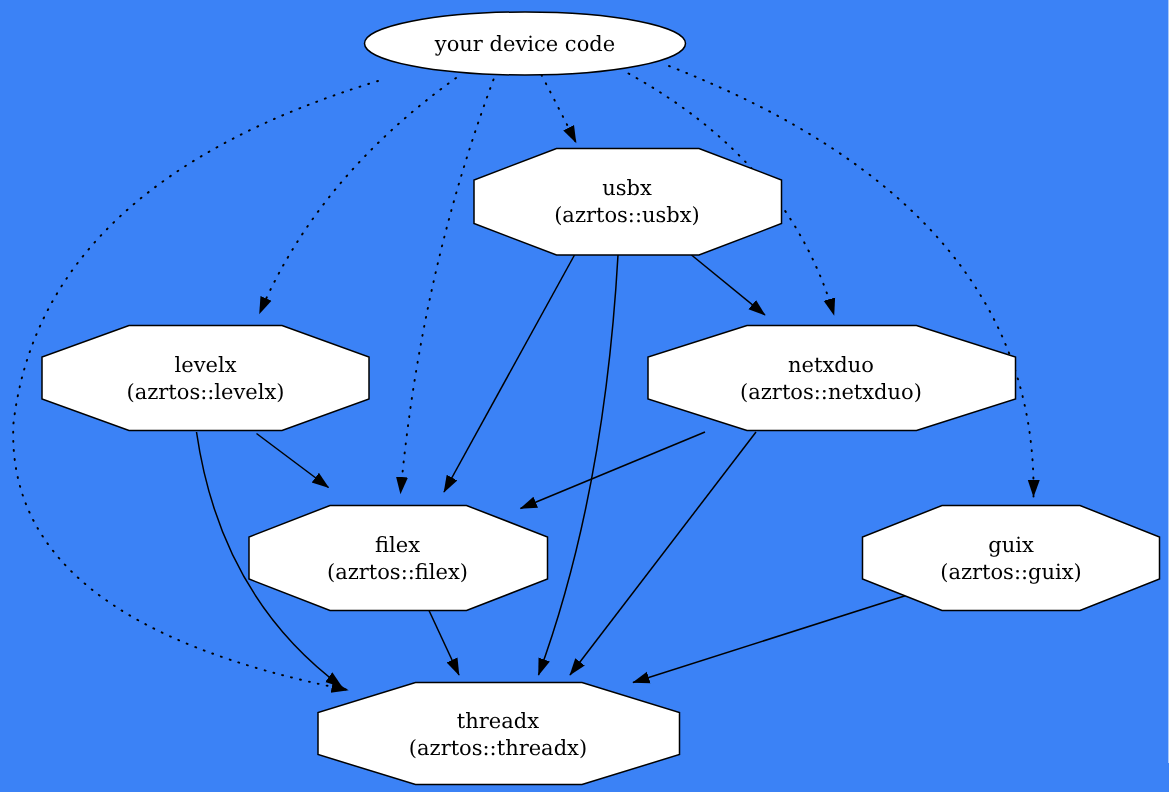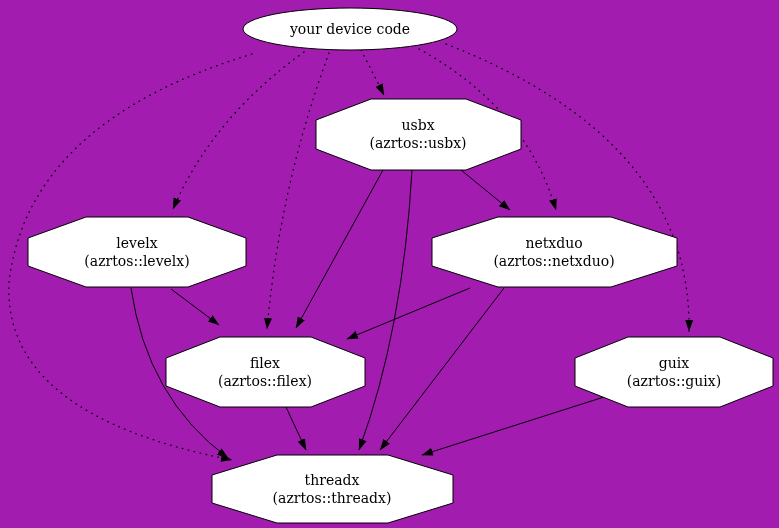--- a/index.html
+++ b/index.html
@@ -4,21 +4,21 @@
 <style>
   html, body {
     margin: 0;
     padding: 0;
     background: #ffffff;
   }
   .stage {
     position: relative;
     width: 779px;
     height: 528px;
-    background: #a21caf;
+    background: #3b82f6;
     overflow: hidden;
   }
   svg {
     display: block;
     font-family: "DejaVu Serif", "Liberation Serif", serif;
   }
   .node-shape {
     fill: #ffffff;
     stroke: #000000;
     stroke-width: 1;

